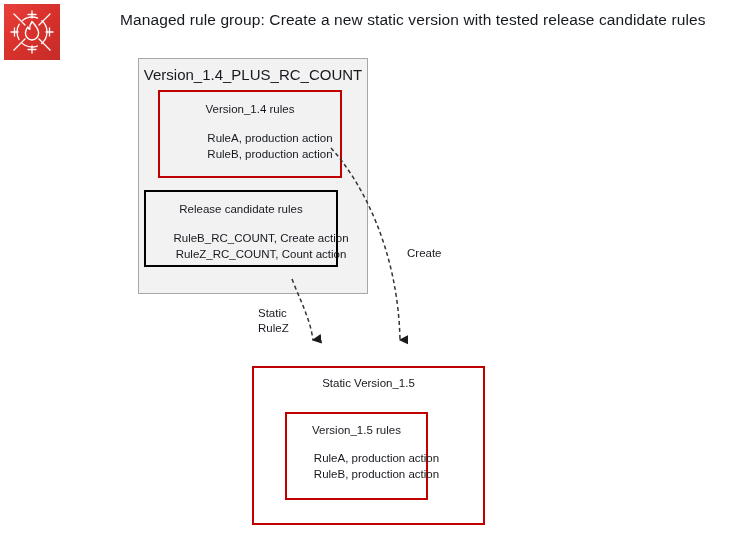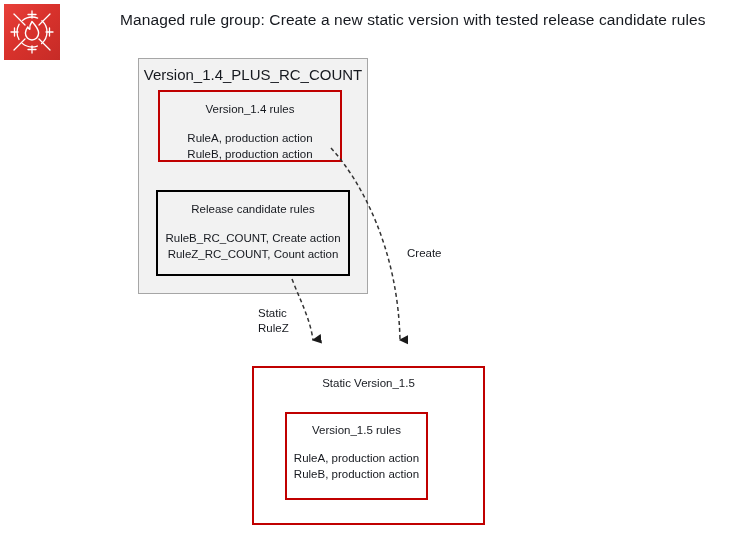--- a/index.html
+++ b/index.html
@@ -79,29 +79,30 @@
     color: #16191f;
   }
   .box-lines {
     position: absolute;
     left: 0;
     width: 100%;
     text-align: center;
     font-size: 11.5px;
     color: #16191f;
     line-height: 16px;
+    padding-left: 20px;
   }
   .box-lines div { white-space: nowrap; }
 
   
-  #box-v14       { left: 158px; top: 90px;  width: 184px; height: 72px; }
+  #box-v14       { left: 158px; top: 90px;  width: 184px; height: 88px; }
   #box-v14 .box-title { top: 11px; }
   #box-v14 .box-lines { top: 38px; }
 
-  #box-rc        { left: 156px; top: 190px; width: 194px; height: 86px; }
+  #box-rc        { left: 144px; top: 190px; width: 194px; height: 77px; }
   #box-rc .box-title { top: 11px; }
   #box-rc .box-lines { top: 38px; }
 
   #box-static    { left: 252px; top: 366px; width: 233px; height: 159px; background:#ffffff; }
   #box-static > .box-title { top: 9px; }
 
   #box-v15       { left: 285px; top: 412px; width: 143px; height: 88px; background:#ffffff; }
   #box-v15 .box-title { top: 10px; }
   #box-v15 .box-lines { top: 36px; }
 

